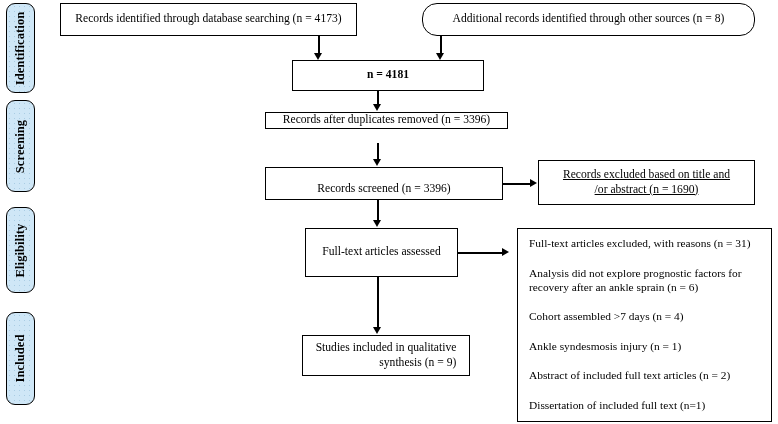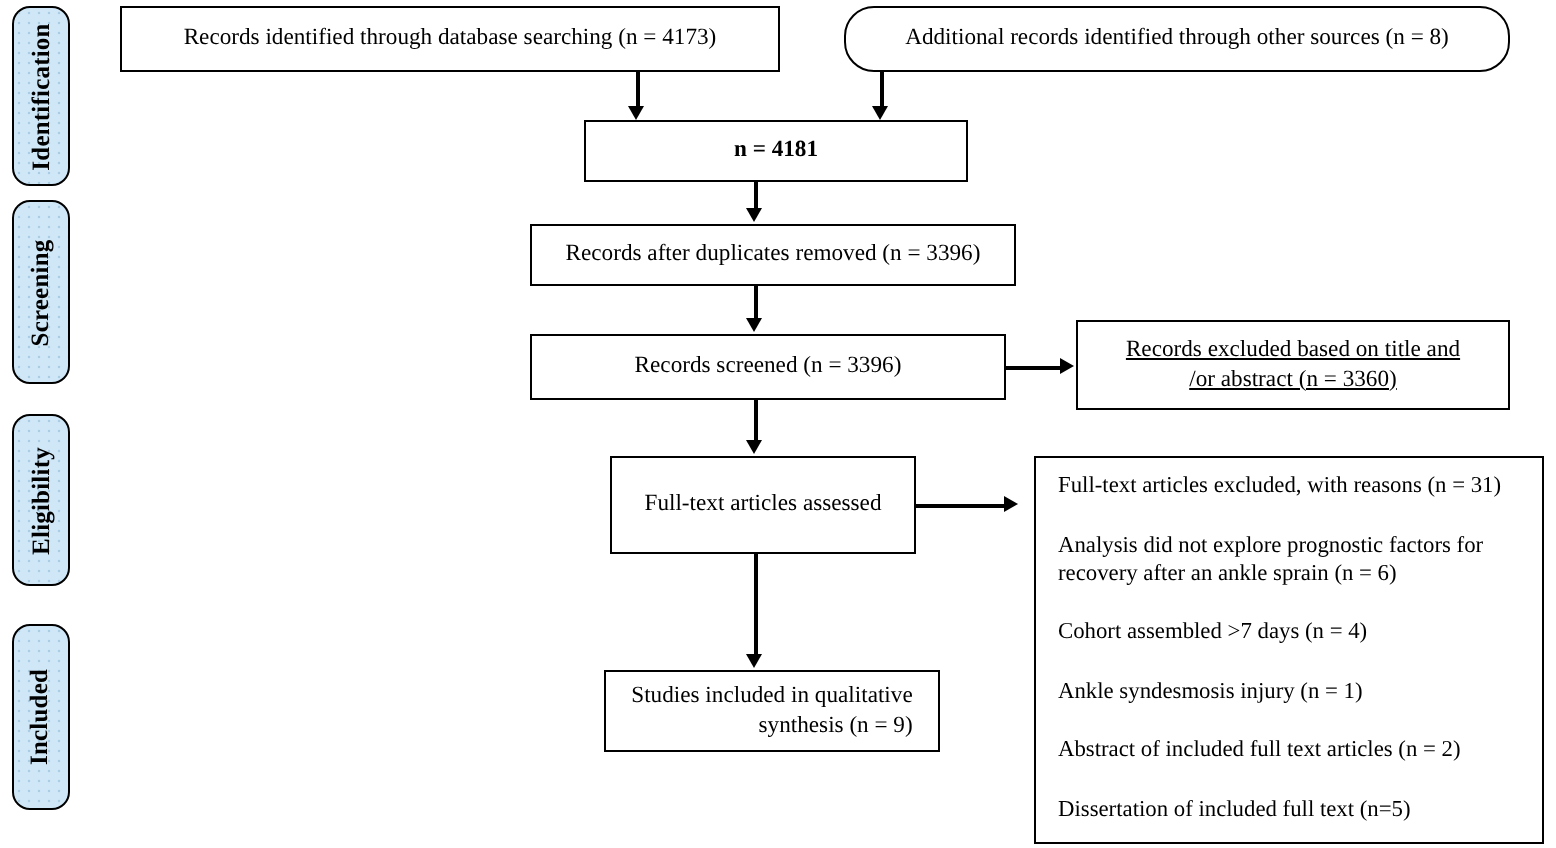--- a/index.html
+++ b/index.html
@@ -128,59 +128,59 @@
   <div class="stage-pill" style="top:207px; height:86px;">
     <span class="dots"></span>
     <span class="stage-label">Eligibility</span>
   </div>
 
   <div class="stage-pill" style="top:312px; height:93px;">
     <span class="dots"></span>
     <span class="stage-label">Included</span>
   </div>
 
-  <div class="flow-box" style="left:60px; top:3px; width:330px; height:33px;">
+  <div class="flow-box" style="left:60px; top:3px; width:297px; height:33px;">
     <span class="txt">Records identified through database searching (n = 4173)</span>
   </div>
 
   <div class="flow-box" style="left:422px; top:3px; width:333px; height:33px;border-radius:15px;">
     <span class="txt">Additional records identified through other sources (n = 8)</span>
   </div>
 
   <div class="vline" style="left:318px; top:36px; height:18px;"></div>
   <div class="arrow-down" style="left:314px; top:53px;"></div>
 
   <div class="vline" style="left:440px; top:36px; height:18px;"></div>
   <div class="arrow-down" style="left:436px; top:53px;"></div>
 
   <div class="flow-box" style="left:292px; top:60px; width:192px; height:31px;">
     <span class="txt" style="font-weight:bold;">n = 4181</span>
   </div>
 
   <div class="vline" style="left:377px; top:91px; height:14px;"></div>
   <div class="arrow-down" style="left:373px; top:104px;"></div>
 
-  <div class="flow-box" style="left:265px; top:112px; width:243px; height:31px;">
+  <div class="flow-box" style="left:265px; top:112px; width:243px; height:17px;">
     <span class="txt">Records after duplicates removed (n = 3396)</span>
   </div>
 
   <div class="vline" style="left:377px; top:143px; height:17px;"></div>
   <div class="arrow-down" style="left:373px; top:159px;"></div>
 
-  <div class="flow-box" style="left:265px; top:167px; width:238px; height:33px;">
+  <div class="flow-box" style="left:265px; top:167px; width:238px; height:33px;align-items:flex-end;">
     <span class="txt">Records screened (n = 3396)</span>
   </div>
 
   <div class="hline" style="left:503px; top:183px; width:28px;"></div>
   <div class="arrow-right" style="left:530px; top:179px;"></div>
 
   <div class="flow-box" style="left:538px; top:160px; width:217px; height:45px;text-decoration:underline;">
     <span>
       <span class="txt">Records excluded based on title and</span>
-      <span class="txt">/or abstract (n = 3360)</span>
+      <span class="txt">/or abstract (n = 1690)</span>
     </span>
   </div>
 
   <div class="vline" style="left:377px; top:200px; height:20px;"></div>
   <div class="arrow-down" style="left:373px; top:220px;"></div>
 
   <div class="flow-box" style="left:305px; top:228px; width:153px; height:49px;text-align:right;">
     <span>
       <span class="txt">Full-text articles assessed</span>
     </span>
@@ -188,21 +188,21 @@
 
   <div class="hline" style="left:458px; top:252px; width:45px;"></div>
   <div class="arrow-right" style="left:502px; top:248px;"></div>
 
   <div class="list-box" style="left:517px; top:228px; width:255px; height:194px;">
     <span class="reason">Full-text articles excluded, with reasons (n = 31)</span>
     <span class="reason">Analysis did not explore prognostic factors for recovery after an ankle sprain (n = 6)</span>
     <span class="reason">Cohort assembled &gt;7 days (n = 4)</span>
     <span class="reason">Ankle syndesmosis injury (n = 1)</span>
     <span class="reason">Abstract of included full text articles (n = 2)</span>
-    <span class="reason">Dissertation of included full text (n=5)</span>
+    <span class="reason">Dissertation of included full text (n=1)</span>
   </div>
 
   <div class="vline" style="left:377px; top:277px; height:51px;"></div>
   <div class="arrow-down" style="left:373px; top:327px;"></div>
 
   <div class="flow-box" style="left:302px; top:335px; width:168px; height:41px;text-align:right;">
     <span>
       <span class="txt">Studies included in qualitative</span>
       <span class="txt">synthesis (n = 9)</span>
     </span>

